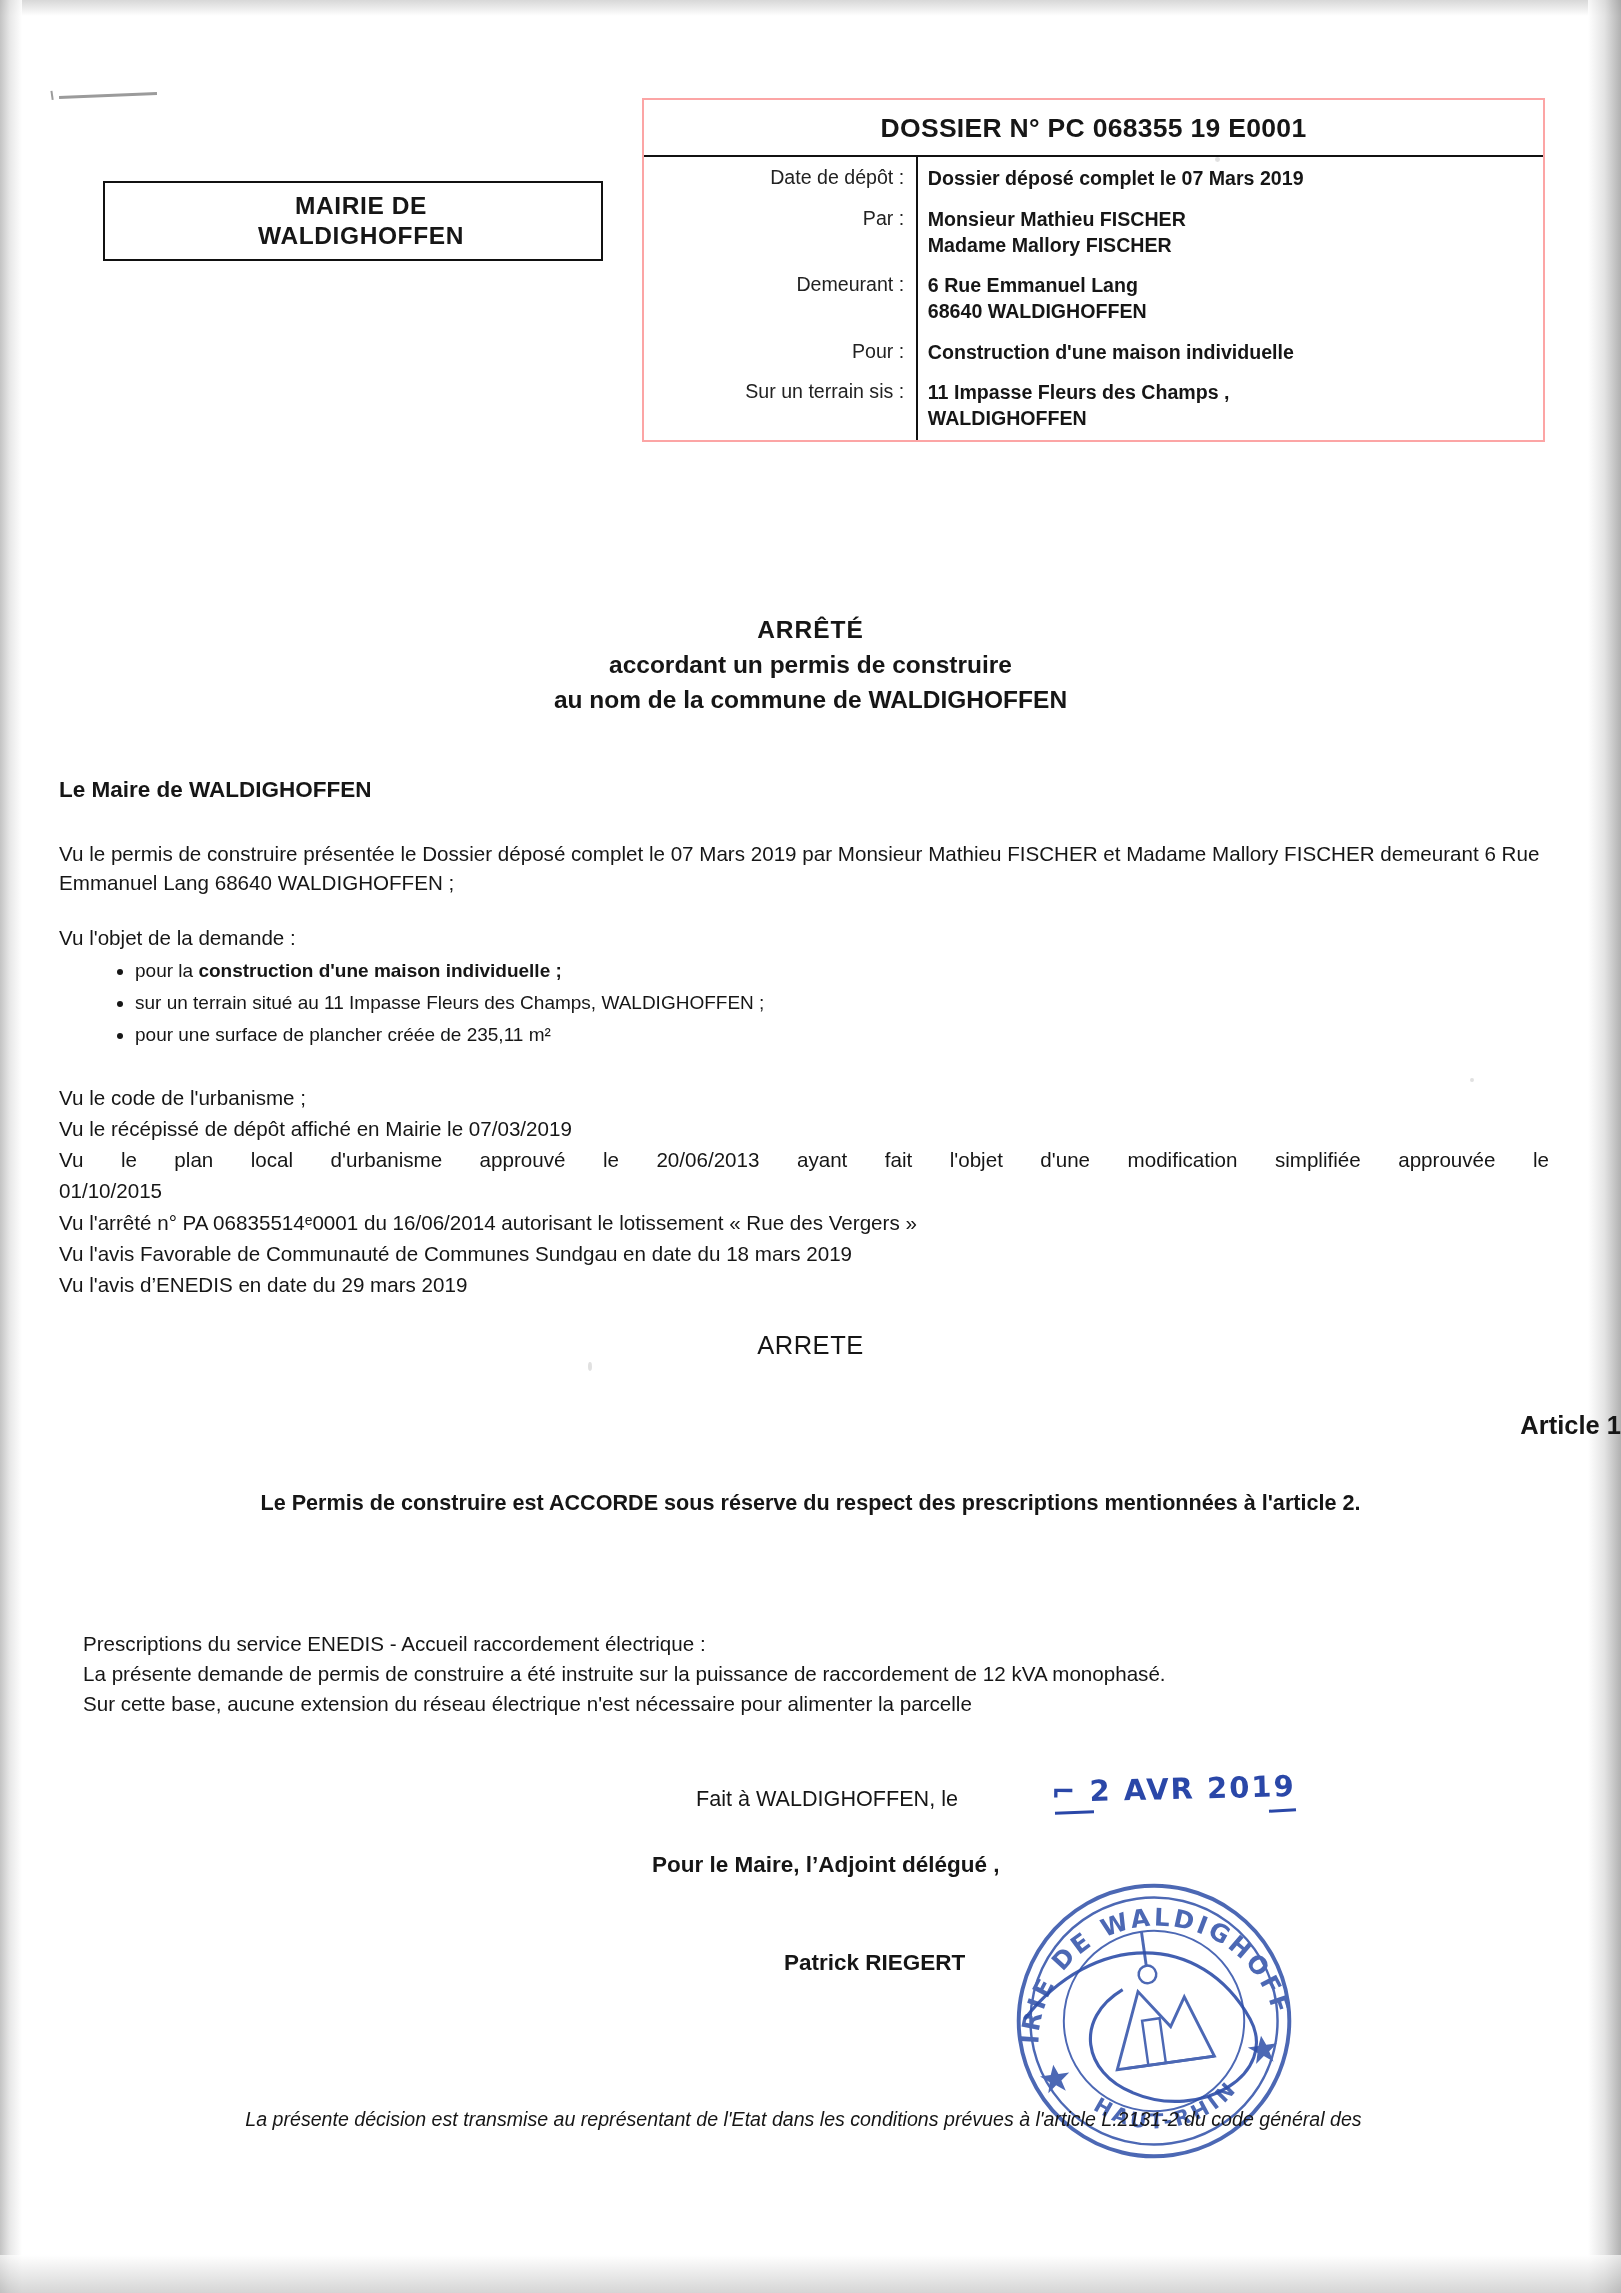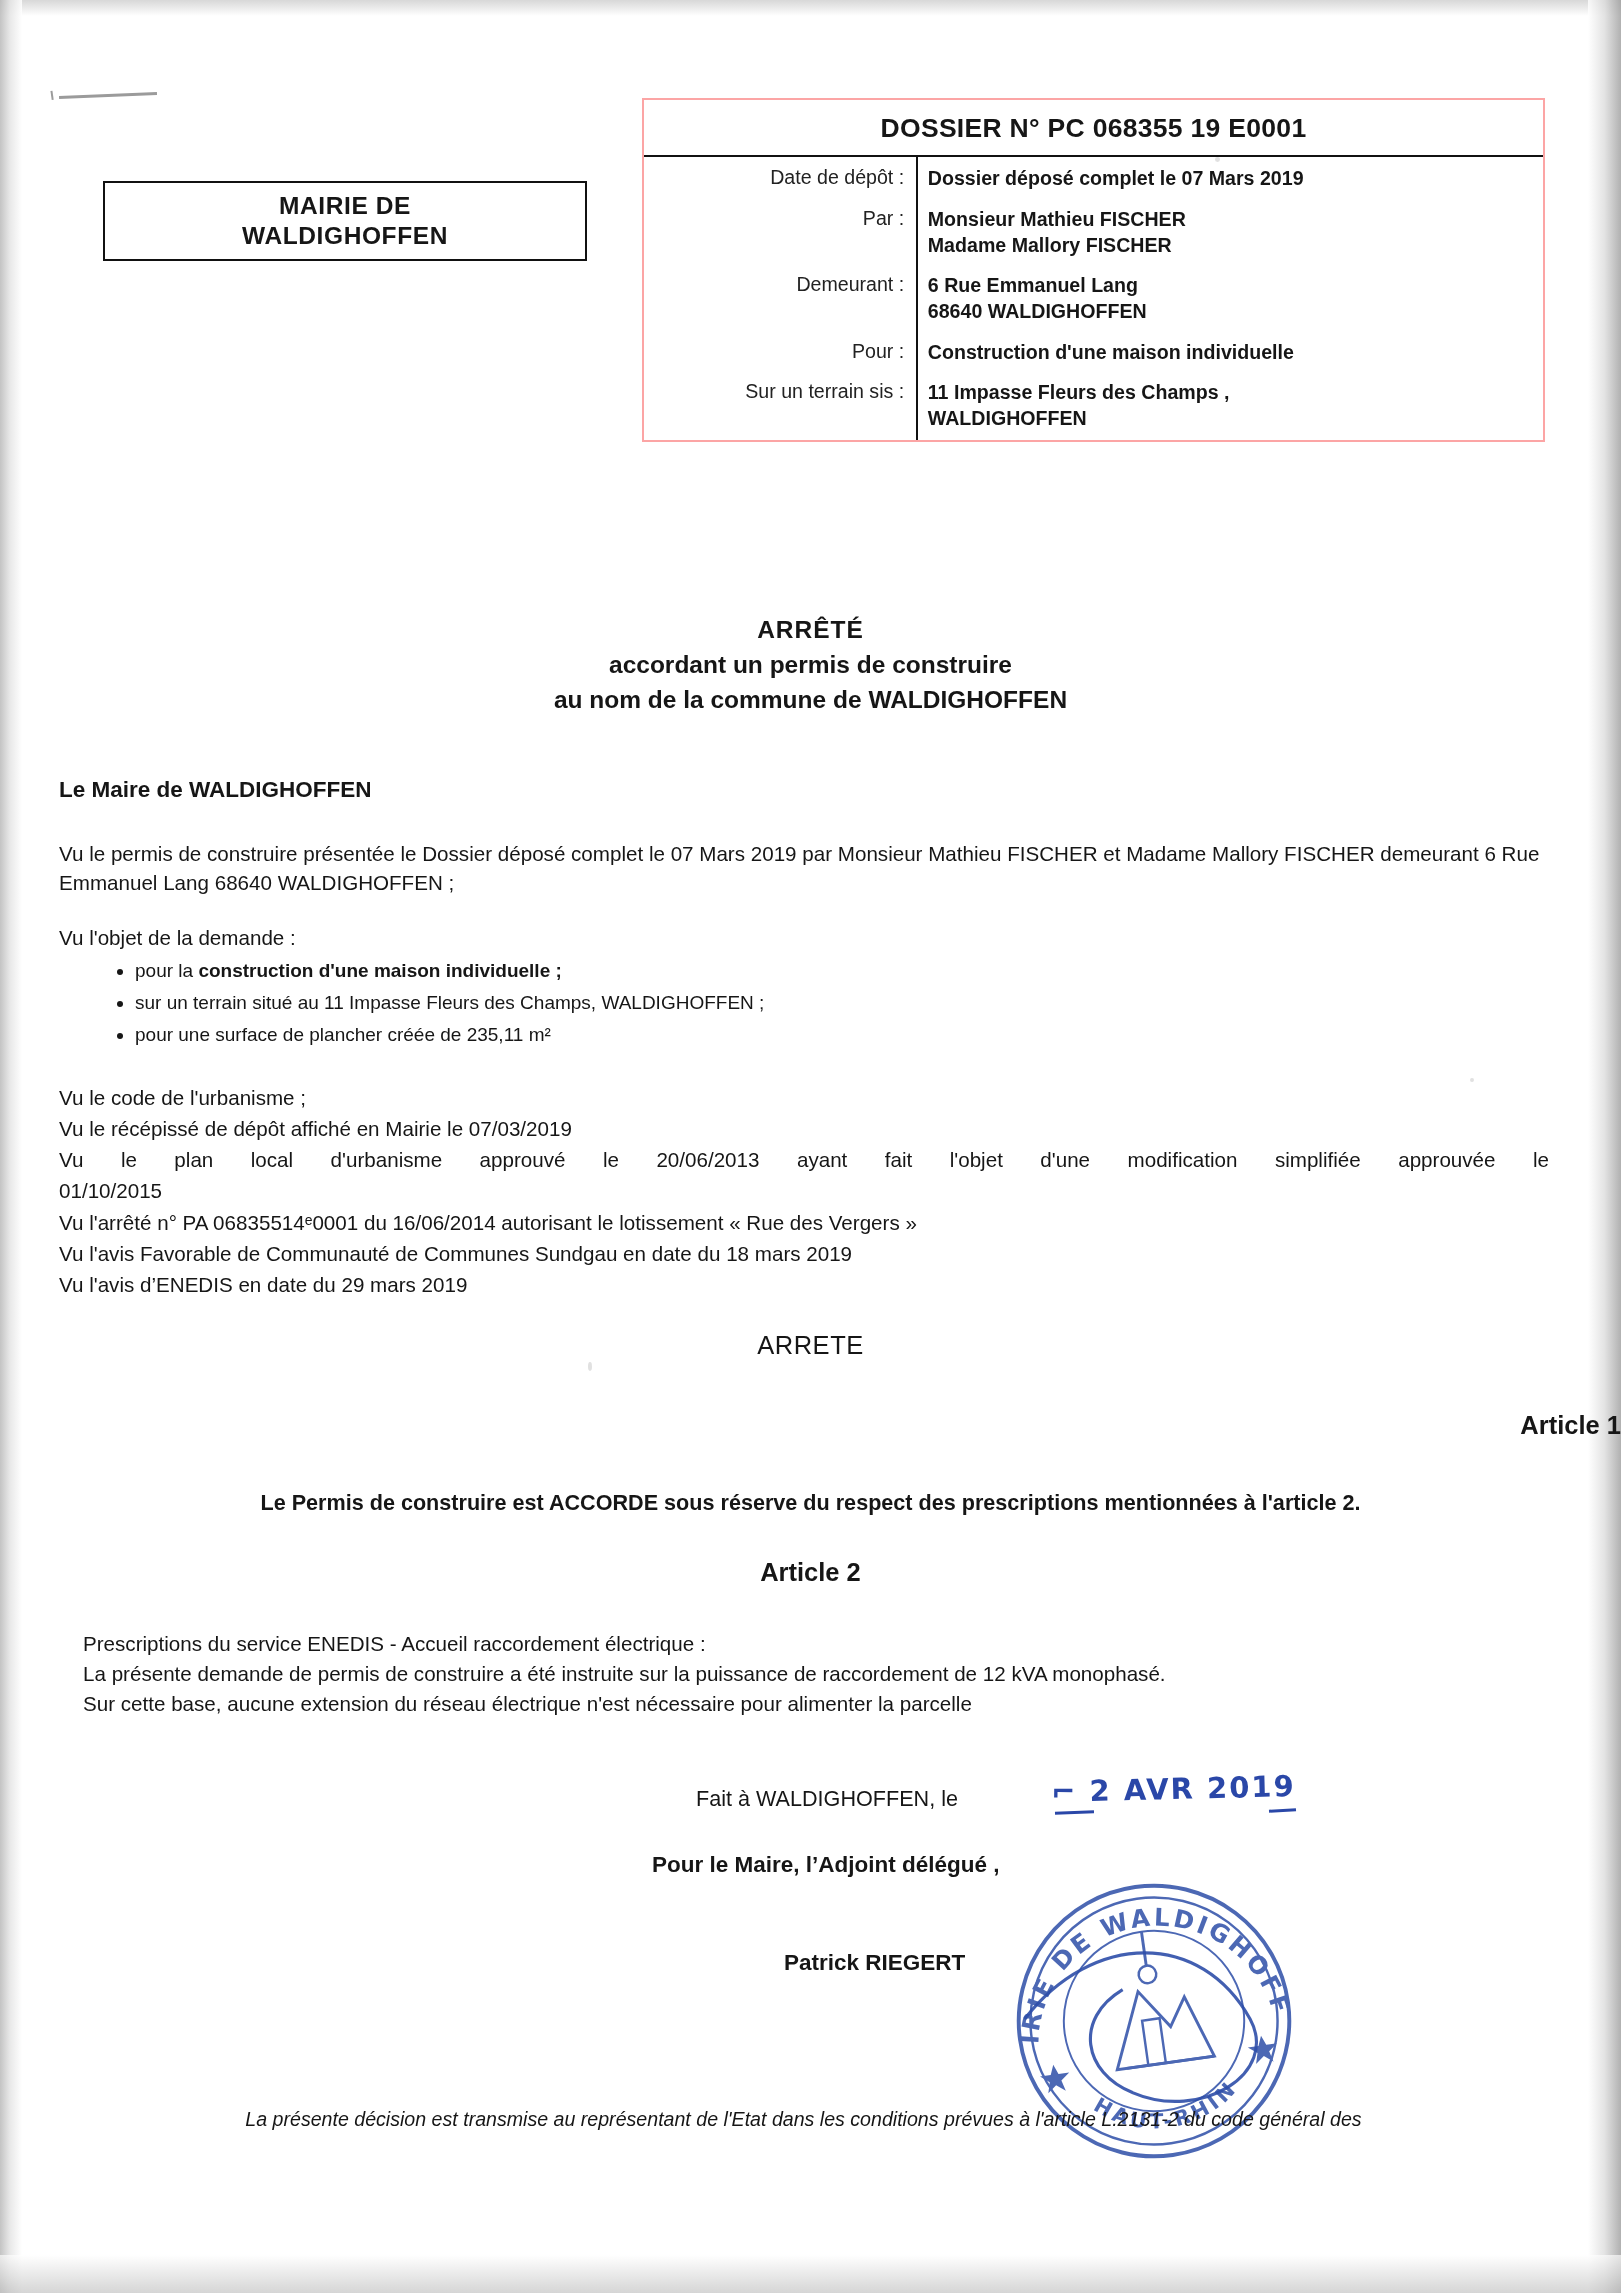--- a/index.html
+++ b/index.html
@@ -83,20 +83,21 @@
     left: 103px;
     top: 181px;
     width: 480px;
     height: 76px;
     border: 2px solid #111;
     display: flex;
     flex-direction: column;
     align-items: center;
     justify-content: center;
     line-height: 1.22;
+    padding-left: 16px;
   }
   .mairie-box div {
     font-size: 24.5px;
     font-weight: bold;
     letter-spacing: 0.6px;
   }
 
   .dossier-box {
     position: absolute;
     left: 642px;
@@ -395,21 +396,20 @@
       <div>01/10/2015</div>
       <div>Vu l'arrêté n° PA 06835514ᵉ0001 du 16/06/2014 autorisant le  lotissement « Rue des Vergers »</div>
       <div>Vu l'avis Favorable de Communauté de Communes Sundgau en date du 18 mars 2019</div>
       <div>Vu l'avis d’ENEDIS en date du 29 mars 2019</div>
     </div>
   </div>
 
   <div class="arrete-word">ARRETE</div>
   <div class="article1">Article 1</div>
   <div class="article1-text">Le Permis de construire est ACCORDE sous réserve du respect des prescriptions mentionnées à l'article 2.</div>
-  <div class="article2">Article 2</div>
 
   <div class="article2-body">
     <div>Prescriptions du service ENEDIS - Accueil raccordement électrique :</div>
     <div>La présente demande de permis de construire a été instruite sur la puissance de raccordement de 12  kVA monophasé.</div>
     <div>Sur cette base, aucune extension du réseau électrique n'est nécessaire pour alimenter la parcelle</div>
   </div>
 
   <div class="fait-a">Fait à WALDIGHOFFEN, le</div>
   <div class="date-stamp"><span class="tick">⌐</span> <span>2 AVR  2019</span></div>
   <div class="date-underline"></div>

